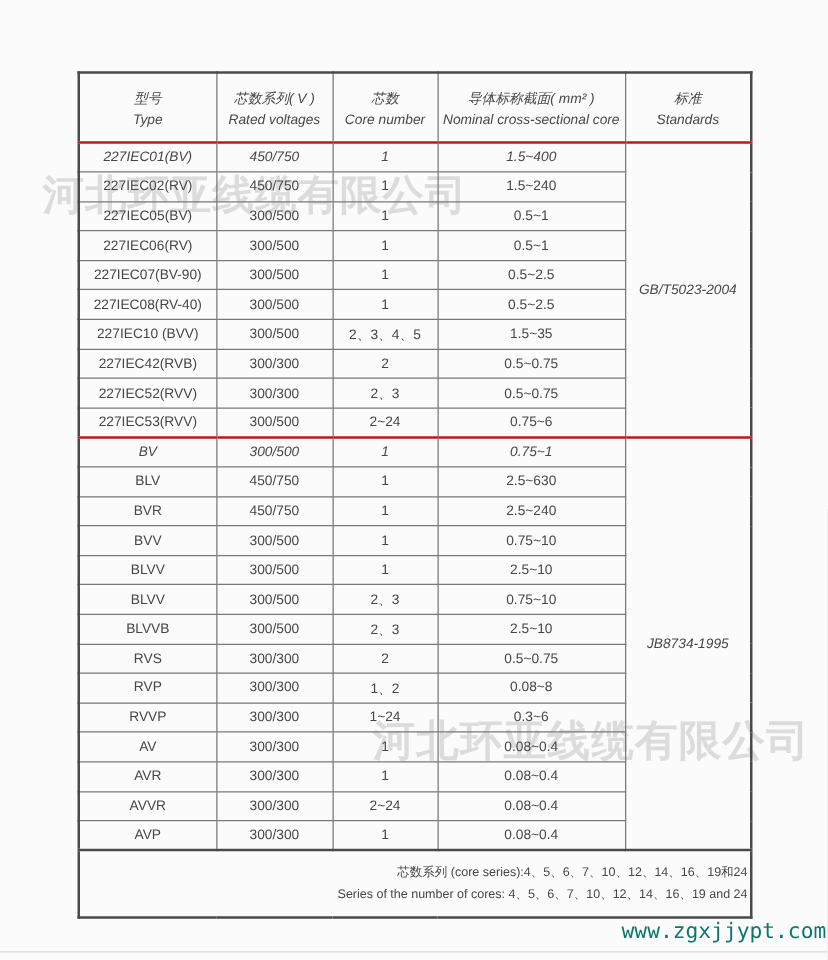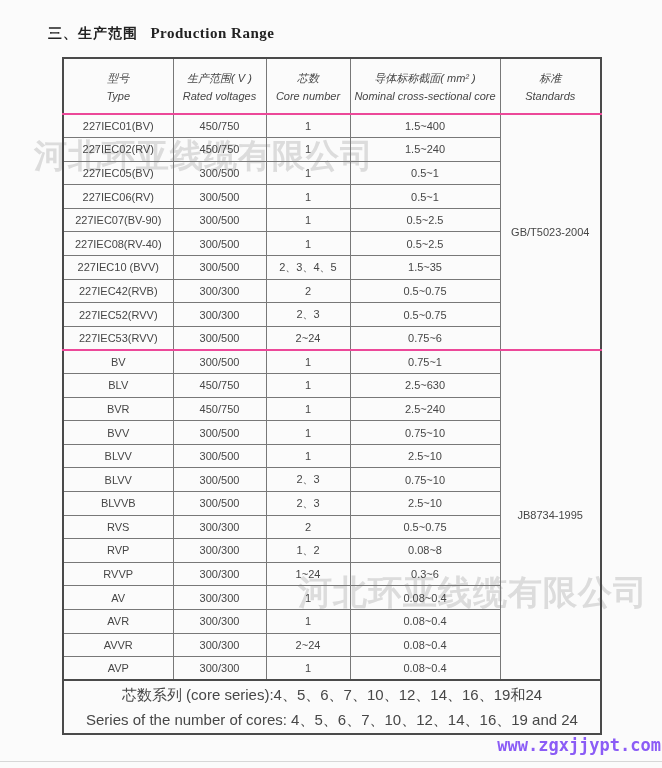--- a/index.html
+++ b/index.html
@@ -44,79 +44,76 @@
     font-size:11px;
     color:#464646;
     font-weight:normal;
     padding:0 2px;
   }
   table.range { border:2px solid #4a4a4a; }
   table.range thead th { height:56px;font-style:italic; }
   table.range thead .h-zh { display:block; margin-bottom:4px; }
   table.range thead .h-en { display:block; }
   table.range tbody td { height:23.6px; }
-  table.range tbody tr.group-start td { border-top:2px solid #ec4899; }
+  table.range tbody tr.group-start td { border-top:2px solid #b91c1c;font-style:italic; }
   td.standard-cell { font-size:11px; color:#464646; }
   table.range tfoot td {
     height:54px;
     border-top:2px solid #4a4a4a;
-    font-size:15px;
+    font-size:10px;
     color:#474747;
     line-height:1.7;
+    text-align:right;
   }
   .wm {
     position:absolute;
     white-space:nowrap;
     color:rgba(130,130,130,0.26);
     font-weight:bold;
     pointer-events:none;
     letter-spacing:1px;
   }
   .wm-top { left:34px; top:134px; font-size:33px; }
   .wm-bottom { left:298px; top:570px; font-size:34px; }
   .site-url {
     position:absolute; right:1px; top:735px;
     font-family:"DejaVu Sans Mono","Liberation Mono",monospace;
-    font-weight:bold; font-size:17px; color:#8b5cf6;
+    font-weight:normal; font-size:17px; color:#0f766e;
     white-space:nowrap;
   }
   .scan-bottom-line {
     position:absolute; left:0; top:761px; width:662px; height:1px;
     background:#d7d7d7;
   }
 </style>
 </head>
 <body>
 
 <div class="page">
 
-  <div class="title">
-    <span class="zh">三、生产范围</span>
-    <span class="en">Production Range</span>
-  </div>
 
   <span class="wm wm-top">河北环亚线缆有限公司</span>
   <span class="wm wm-bottom">河北环亚线缆有限公司</span>
 
   <table class="range">
     <colgroup>
       <col class="c1">
         <col class="c2">
         <col class="c3">
         <col class="c4">
         <col class="c5">
     </colgroup>
     <thead>
       <tr>
         <th>
           <span class="h-zh">型号</span>
           <span class="h-en">Type</span>
         </th>
         <th>
-          <span class="h-zh">生产范围( V )</span>
+          <span class="h-zh">芯数系列( V )</span>
           <span class="h-en">Rated voltages</span>
         </th>
         <th>
           <span class="h-zh">芯数</span>
           <span class="h-en">Core number</span>
         </th>
         <th>
           <span class="h-zh">导体标称截面( mm² )</span>
           <span class="h-en">Nominal cross-sectional core</span>
         </th>

